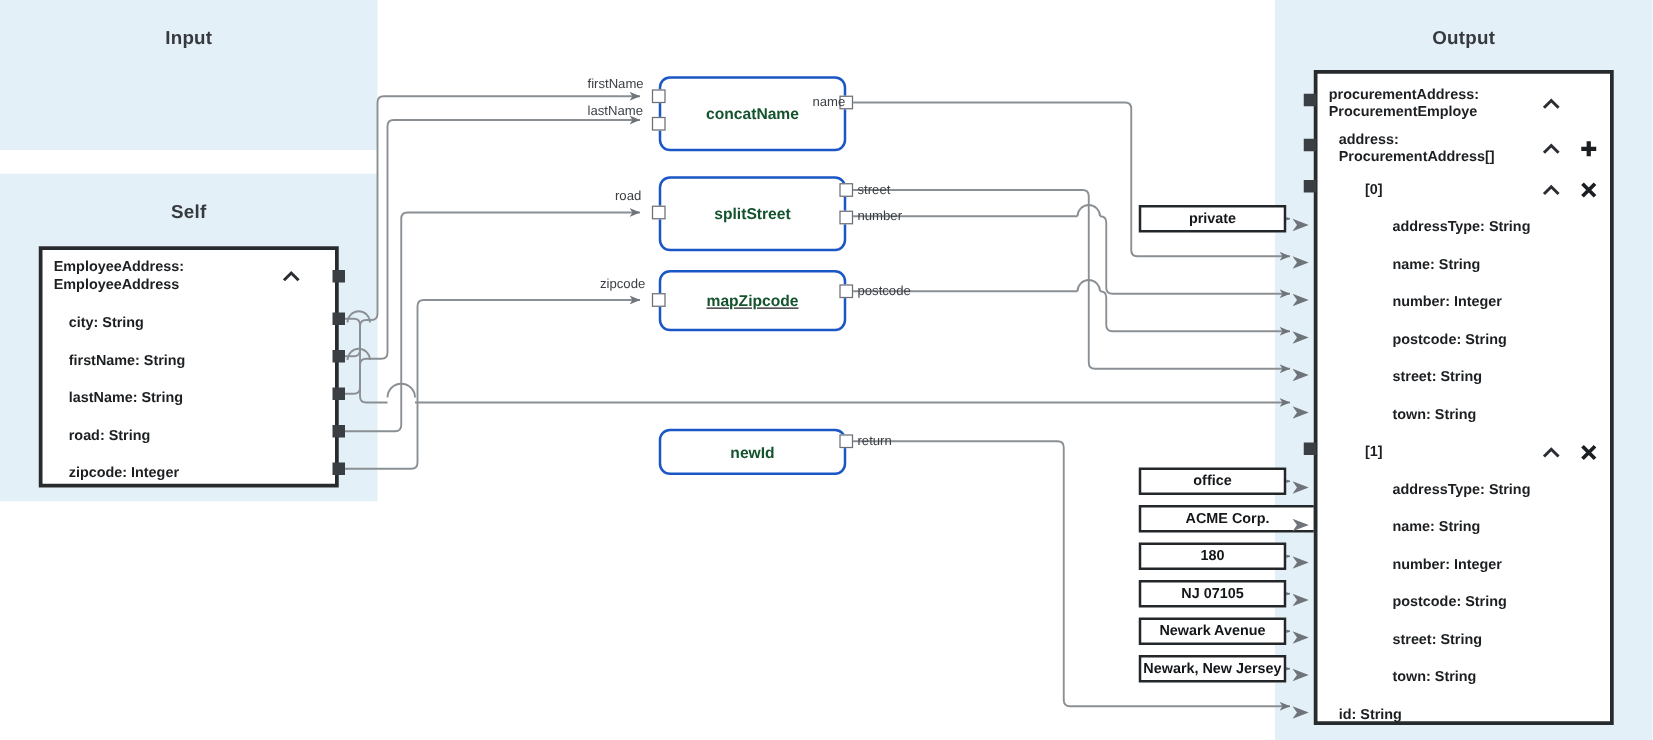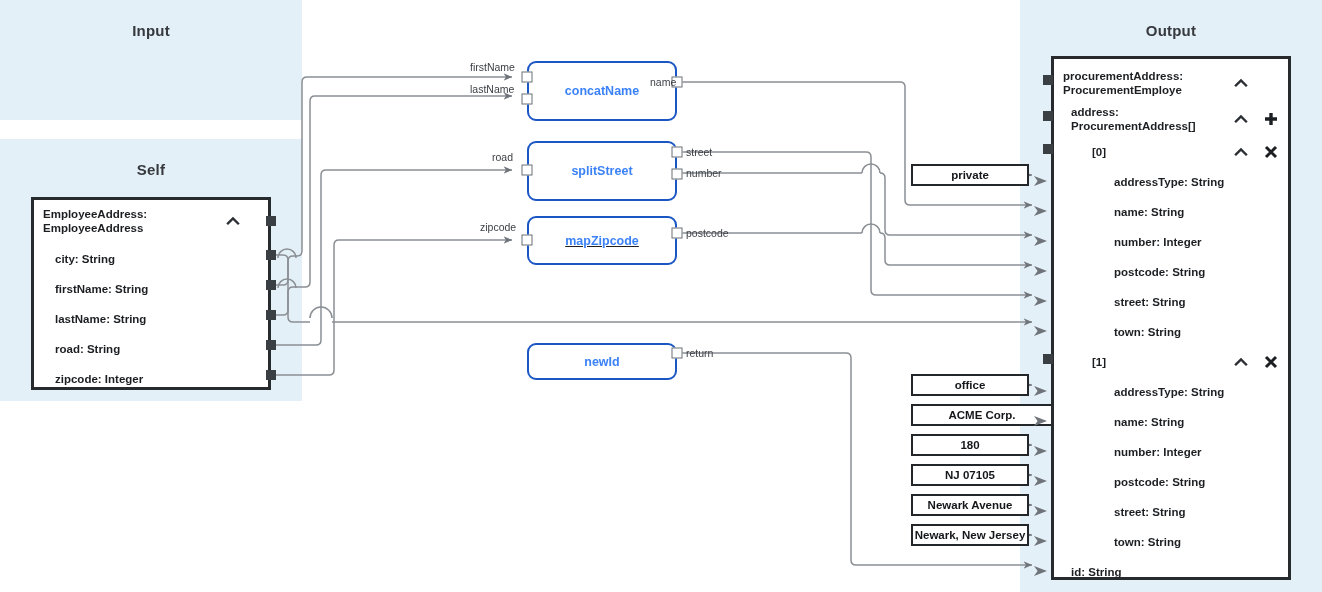--- a/index.html
+++ b/index.html
@@ -46,21 +46,21 @@
   .port-arrow{
     position:absolute;width:14px;height:12px;transform:translate(-50%,-50%);
   }
 
   
   .fnode{
     position:absolute;background:#ffffff;border:2.5px solid #1a56c4;
     border-radius:9px;box-sizing:border-box;
     display:flex;align-items:center;justify-content:center;
   }
-  .fnode-label{font-size:12.5px;font-weight:bold;color:#3b82f6;}
+  .fnode-label{font-size:12.5px;font-weight:bold;color:#14532d;}
 
   .pport{
     position:absolute;width:11px;height:11px;background:#ffffff;
     border:1.6px solid #6b7076;box-sizing:border-box;
     transform:translate(-50%,-50%);
   }
   .pport-label{
     position:absolute;font-size:10.5px;color:#3b3f44;white-space:nowrap;
     transform:translateY(-100%);
   }

